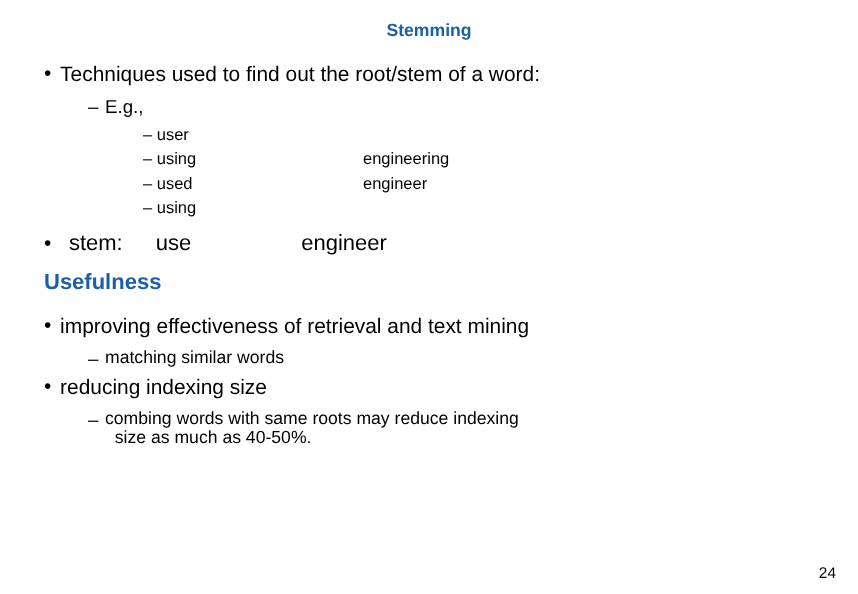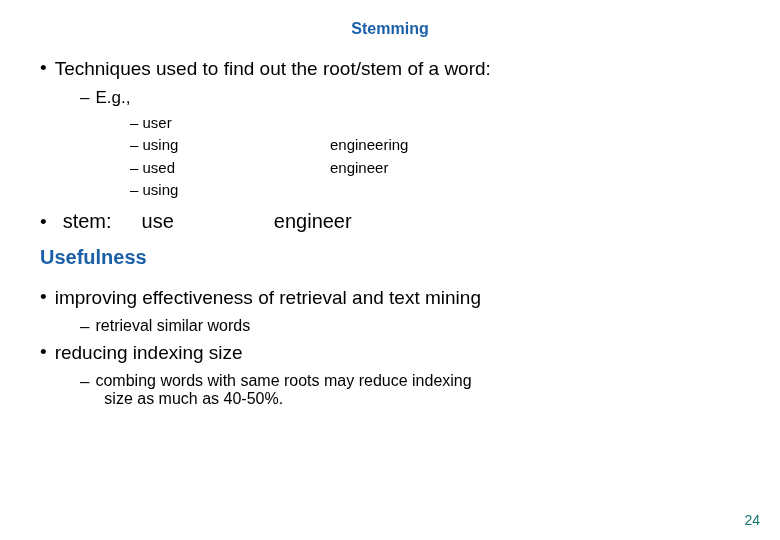--- a/index.html
+++ b/index.html
@@ -89,21 +89,21 @@
     .sub-dash-row {
       display: flex;
       align-items: flex-start;
     }
 
     .page-number {
       position: absolute;
       bottom: 12px;
       right: 20px;
       font-size: 14px;
-      color: #0f766e;
+      color: #000000;
     }
 
     .two-col-examples {
       display: flex;
       margin-left: 50px;
       margin-top: 4px;
       margin-bottom: 4px;
       align-items: center;
     }
 
@@ -191,21 +191,21 @@
   <div class="section">
     <div class="usefulness-title">Usefulness</div>
 
     <div class="bullet-main">
       <span class="bullet-dot">•</span>
       <span class="bullet-text">improving effectiveness of retrieval and text mining</span>
     </div>
     <div class="sub-dash-item">
       <div class="sub-dash-row">
         <span class="dash">–</span>
-        <span>retrieval similar words</span>
+        <span>matching similar words</span>
       </div>
     </div>
 
     <div class="bullet-main">
       <span class="bullet-dot">•</span>
       <span class="bullet-text">reducing indexing size</span>
     </div>
     <div class="sub-dash-item">
       <div class="sub-dash-row">
         <span class="dash">–</span>

